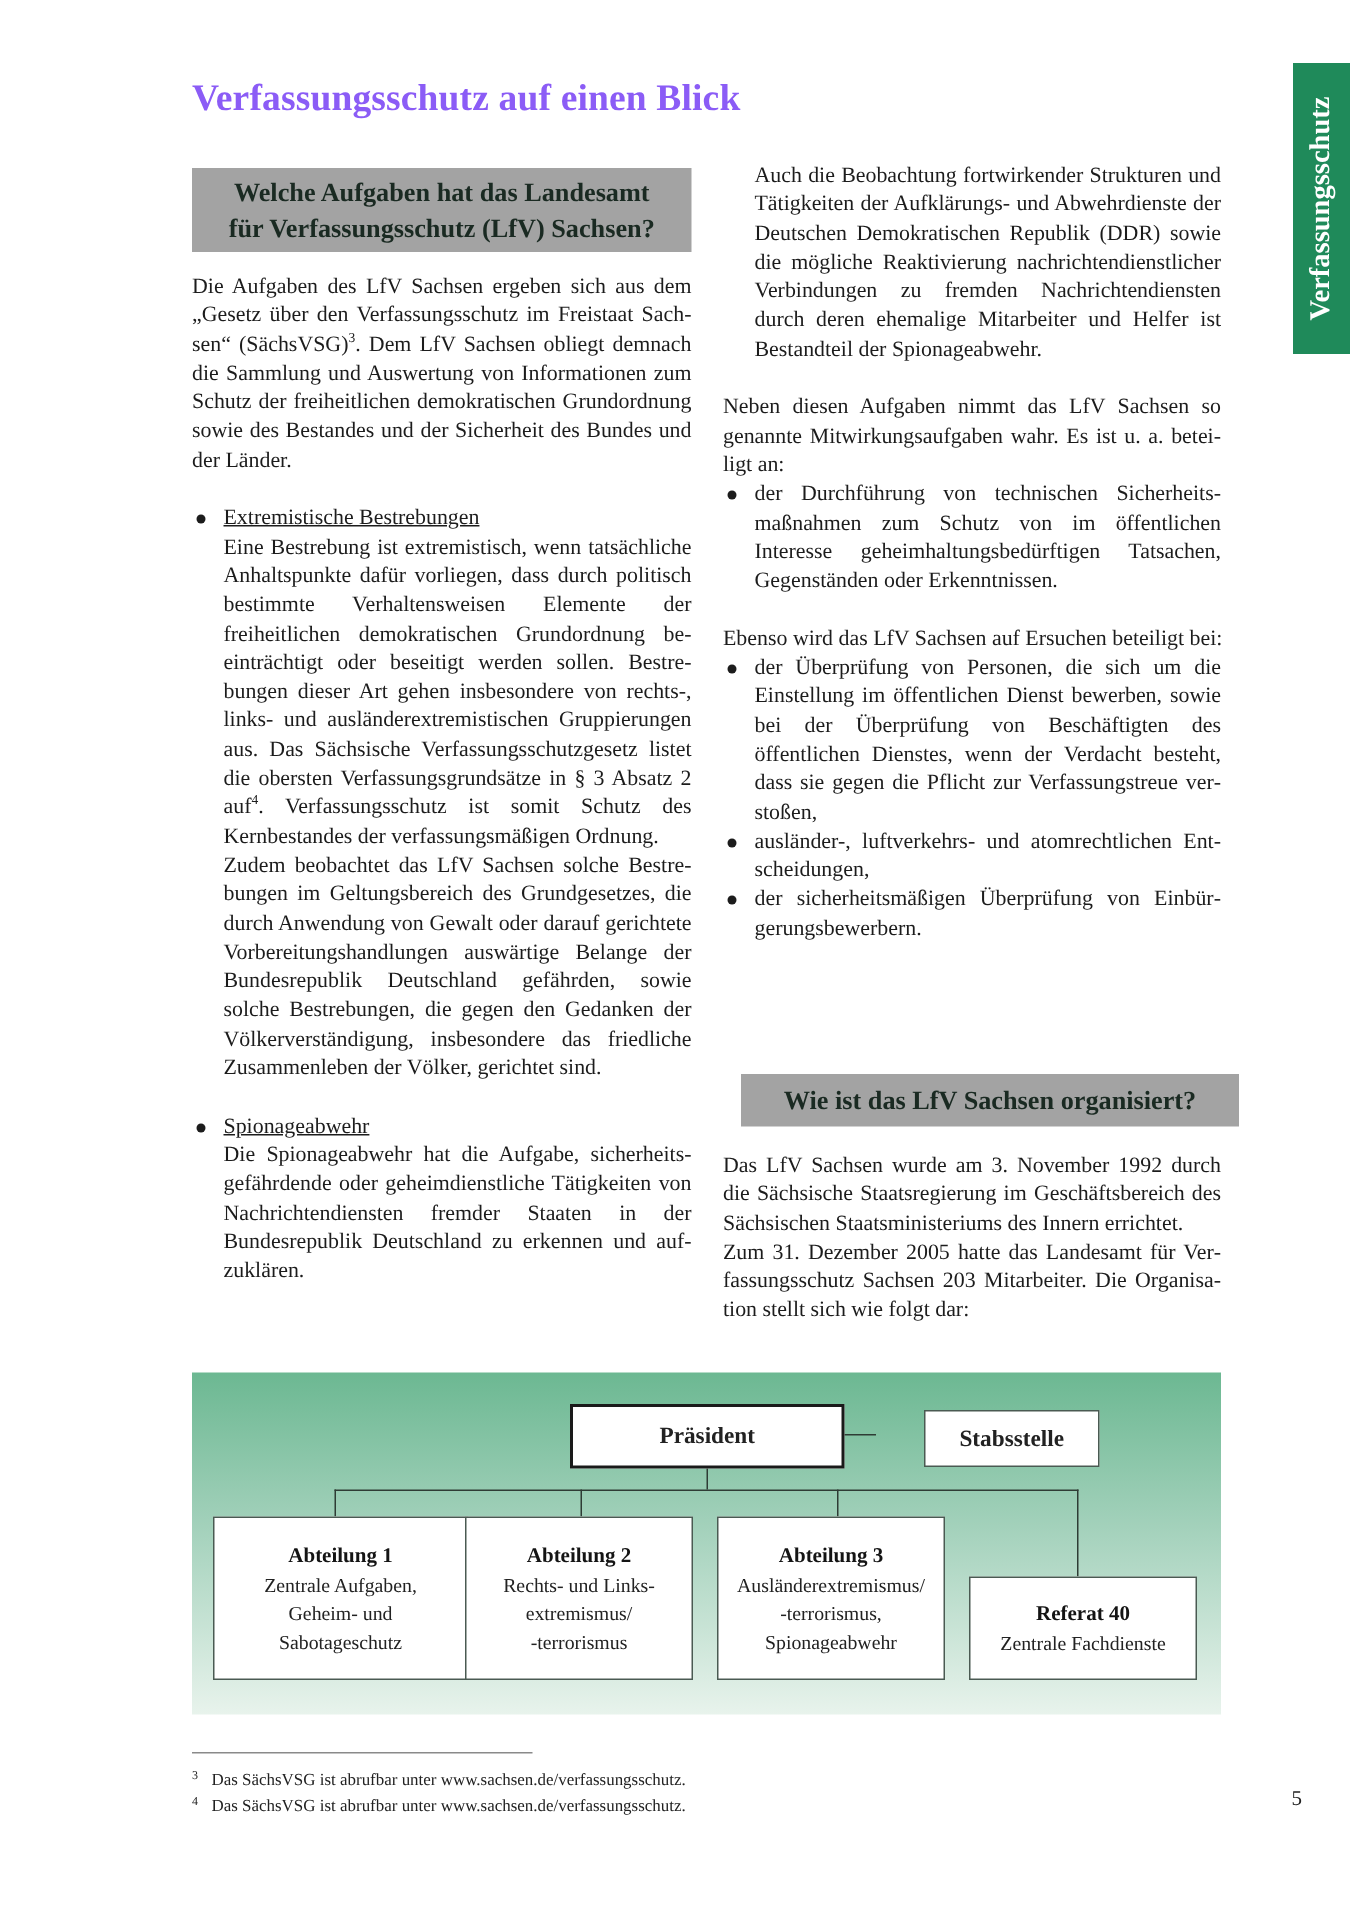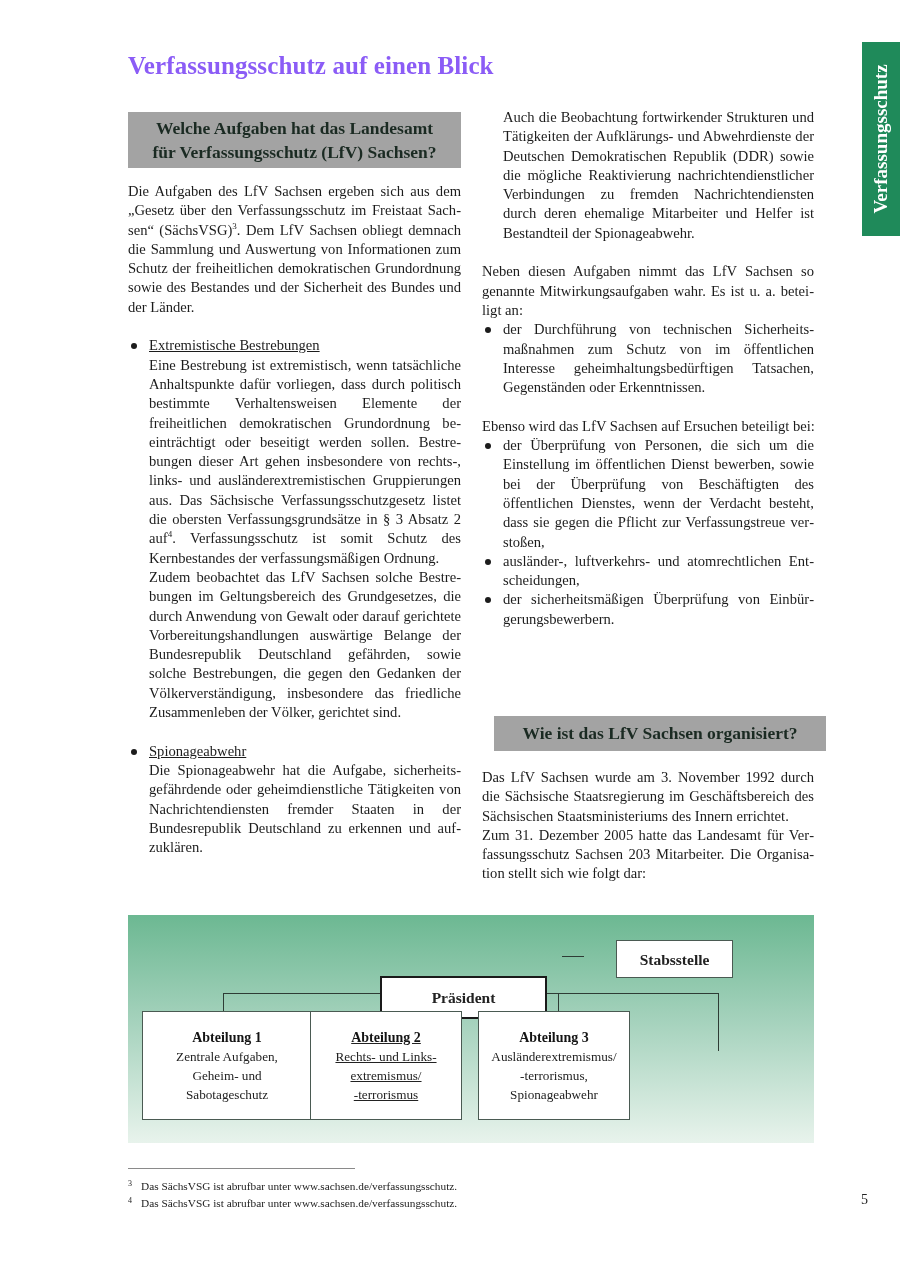--- a/index.html
+++ b/index.html
@@ -115,44 +115,48 @@
 <div class="abs org">
 
   <div class="line" style="left:434px; top:41px; width:22px; height:1px;"></div>
   <div class="line" style="left:343px; top:63px; width:1px; height:15px;"></div>
   <div class="line" style="left:95px; top:78px; width:496px; height:1px;"></div>
   <div class="line" style="left:95px; top:78px; width:1px; height:18px;"></div>
   <div class="line" style="left:259px; top:78px; width:1px; height:18px;"></div>
   <div class="line" style="left:430px; top:78px; width:1px; height:18px;"></div>
   <div class="line" style="left:590px; top:78px; width:1px; height:58px;"></div>
 
-  <div class="obox president" style="left:252px; top:21px; width:167px; height:43px;margin-top:40px;">
+  <div class="obox president" style="left:252px; top:21px; width:183px; height:43px;">
     <span>Präsident</span>
   </div>
   <div class="obox stab" style="left:456px; top:25px; width:117px; height:38px;margin-left:32px;">
     <span>Stabsstelle</span>
   </div>
 
   <div class="obox" style="left:14px; top:96px; width:170px; height:109px;">
     <b>Abteilung 1</b>
     <span>Zentrale Aufgaben,</span>
     <span>Geheim- und</span>
     <span>Sabotageschutz</span>
   </div>
-  <div class="obox" style="left:182px; top:96px; width:152px; height:109px;text-decoration:underline;">
+  <div class="obox" style="left:182px; top:96px; width:152px; height:109px;">
     <b>Abteilung 2</b>
     <span>Rechts- und Links-</span>
     <span>extremismus/</span>
     <span>-terrorismus</span>
   </div>
   <div class="obox" style="left:350px; top:96px; width:152px; height:109px;">
     <b>Abteilung 3</b>
     <span>Ausländerextremismus/</span>
     <span>-terrorismus,</span>
     <span>Spionageabwehr</span>
+  </div>
+  <div class="obox" style="left:518px; top:136px; width:152px; height:69px;">
+    <b>Referat 40</b>
+    <span>Zentrale Fachdienste</span>
   </div>
 </div>
 
 <div class="abs fn-rule"></div>
 <div class="abs fn" style="top:1177px;">
   <span class="n">3</span><span>Das SächsVSG ist abrufbar unter www.sachsen.de/verfassungsschutz.</span>
 </div>
 <div class="abs fn" style="top:1194px;">
   <span class="n">4</span><span>Das SächsVSG ist abrufbar unter www.sachsen.de/verfassungsschutz.</span>
 </div>

